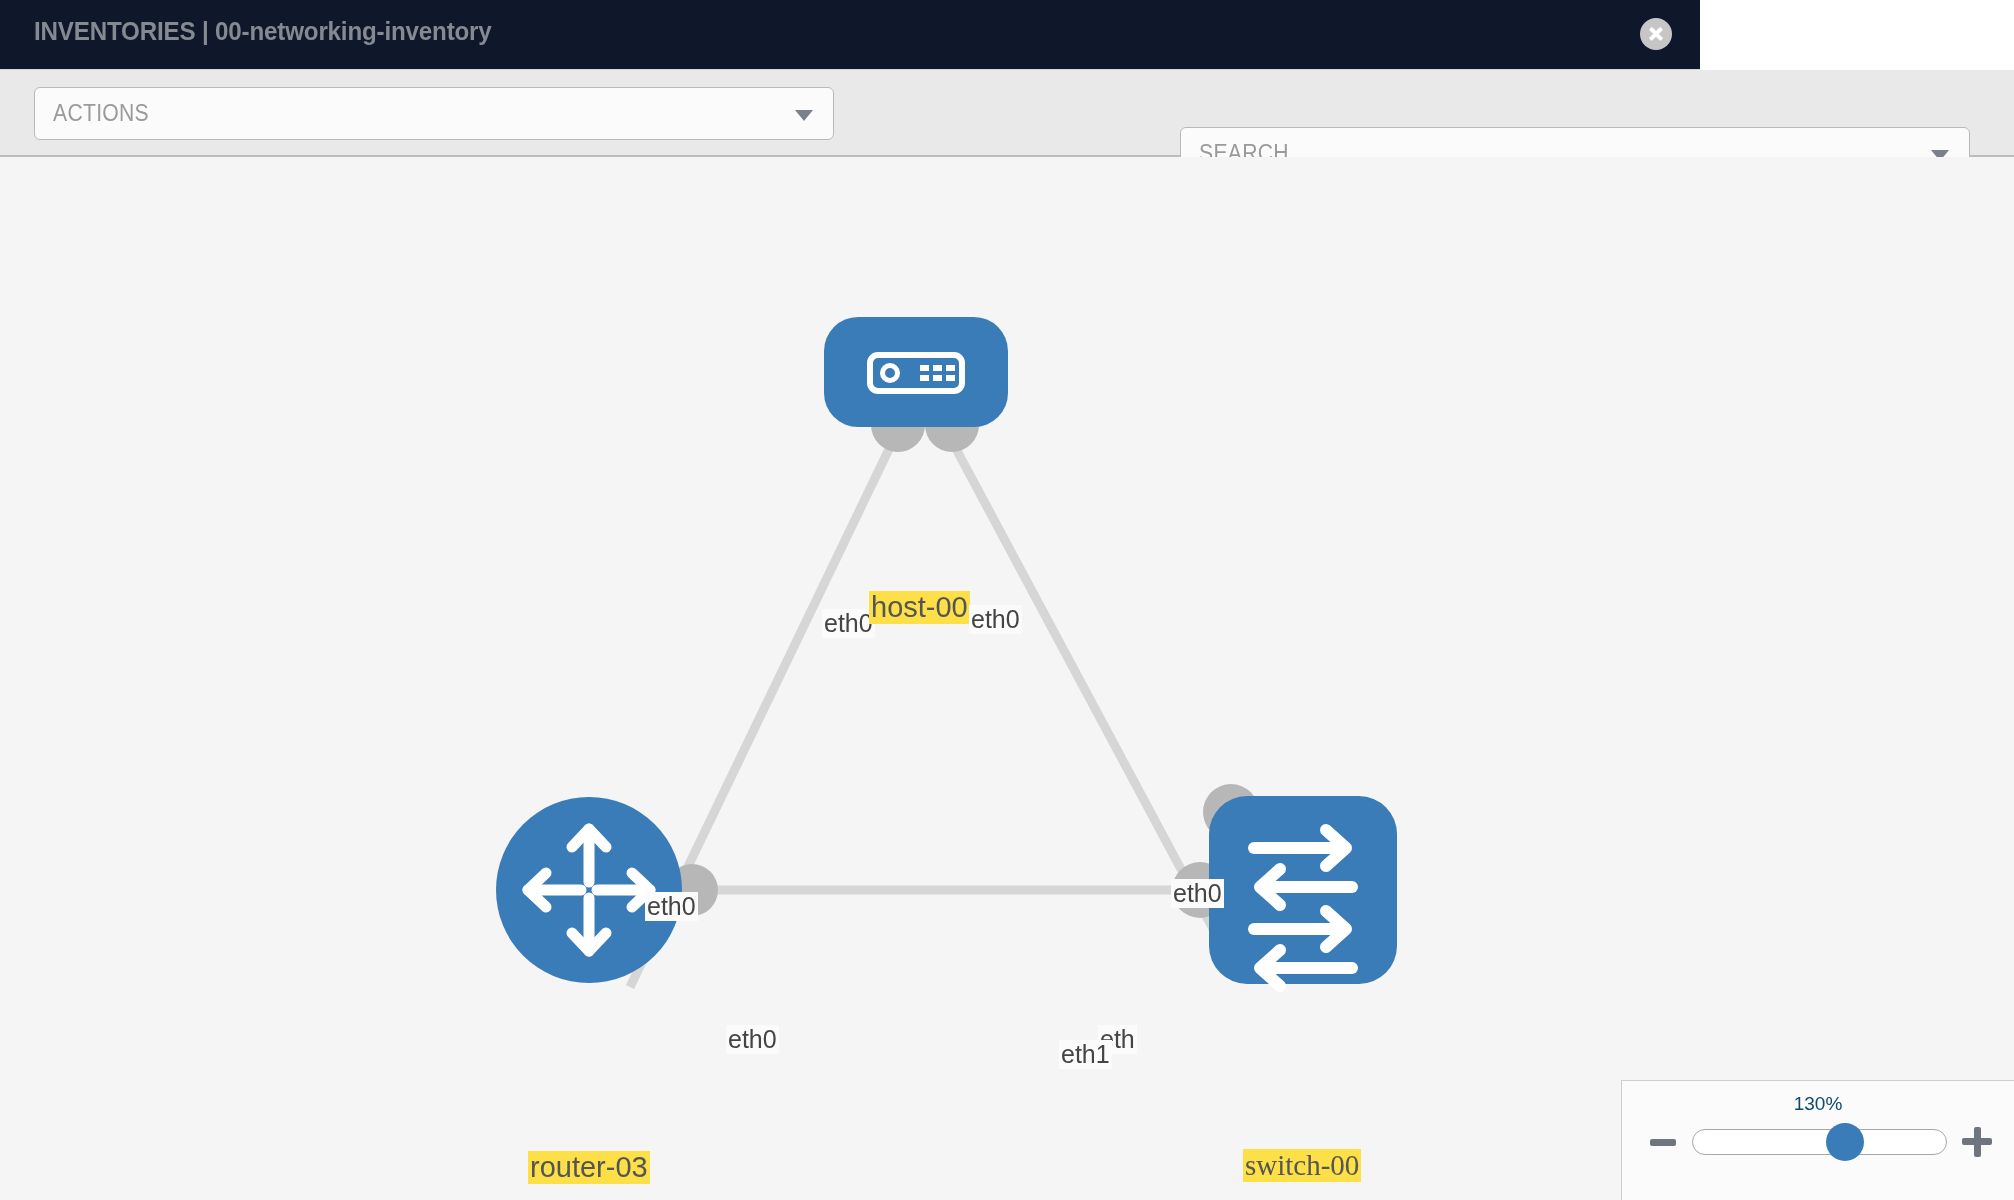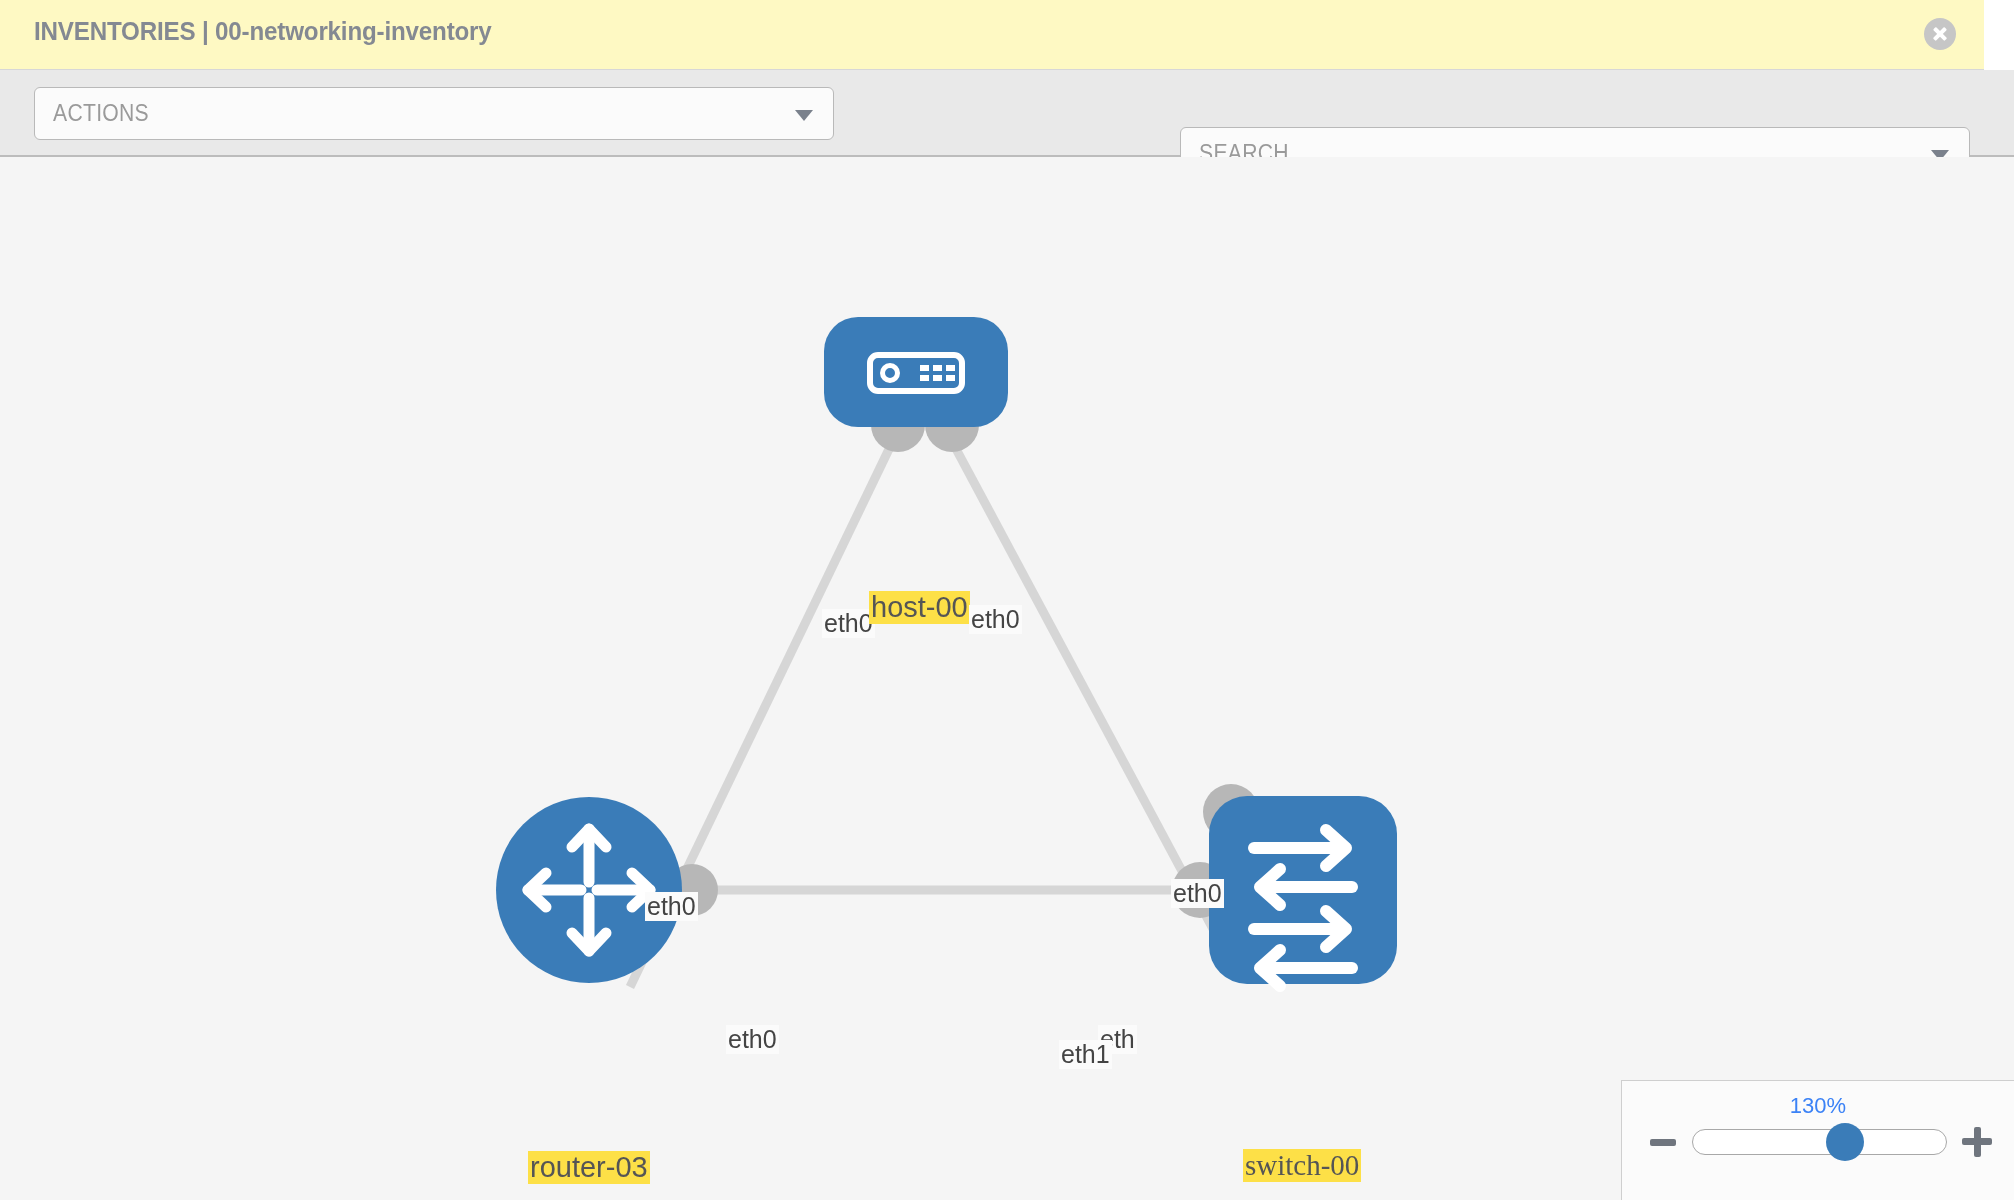--- a/index.html
+++ b/index.html
@@ -6,22 +6,22 @@
   html, body {
     width: 2014px; height: 1200px;
     font-family: "Liberation Sans", sans-serif;
     background: #ffffff;
     overflow: hidden;
   }
 
   
   .header {
     position: absolute; left: 0; top: 0;
-    width: 1984px; height: 70px;
-    background: #fef9c3;
+    width: 1700px; height: 70px;
+    background: #0f172a;
     border-bottom: 1px solid #d7d7d7;
   }
   .page-title {
     position: absolute; left: 34px; top: 16px;
     font-size: 26px; font-weight: bold;
     color: #848992;
     letter-spacing: -0.2px;
     white-space: nowrap;
     transform: scaleX(0.93);
     transform-origin: left center;
@@ -114,21 +114,21 @@
   .zoom-widget {
     position: absolute; left: 1621px; top: 1080px;
     width: 393px; height: 120px;
     background: #fbfbfb;
     border-top: 1px solid #cfcfcf;
     border-left: 1px solid #cfcfcf;
   }
   .zoom-pct {
     position: absolute; top: 12px; left: 0; width: 100%;
     text-align: center;
-    font-size: 22px; color: #3b82f6;
+    font-size: 19px; color: #0c4a6e;
   }
   .zoom-minus, .zoom-plus {
     position: absolute; top: 48px;
     cursor: pointer;
   }
   .zoom-minus { left: 28px;  width: 26px; height: 26px; }
   .zoom-plus  { right: 22px; width: 30px; height: 30px; top: 46px; }
   .zoom-minus::before {
     content: ""; position: absolute; left: 0; top: 10px;
     width: 26px; height: 7px; border-radius: 2px; background: #6f757e;

